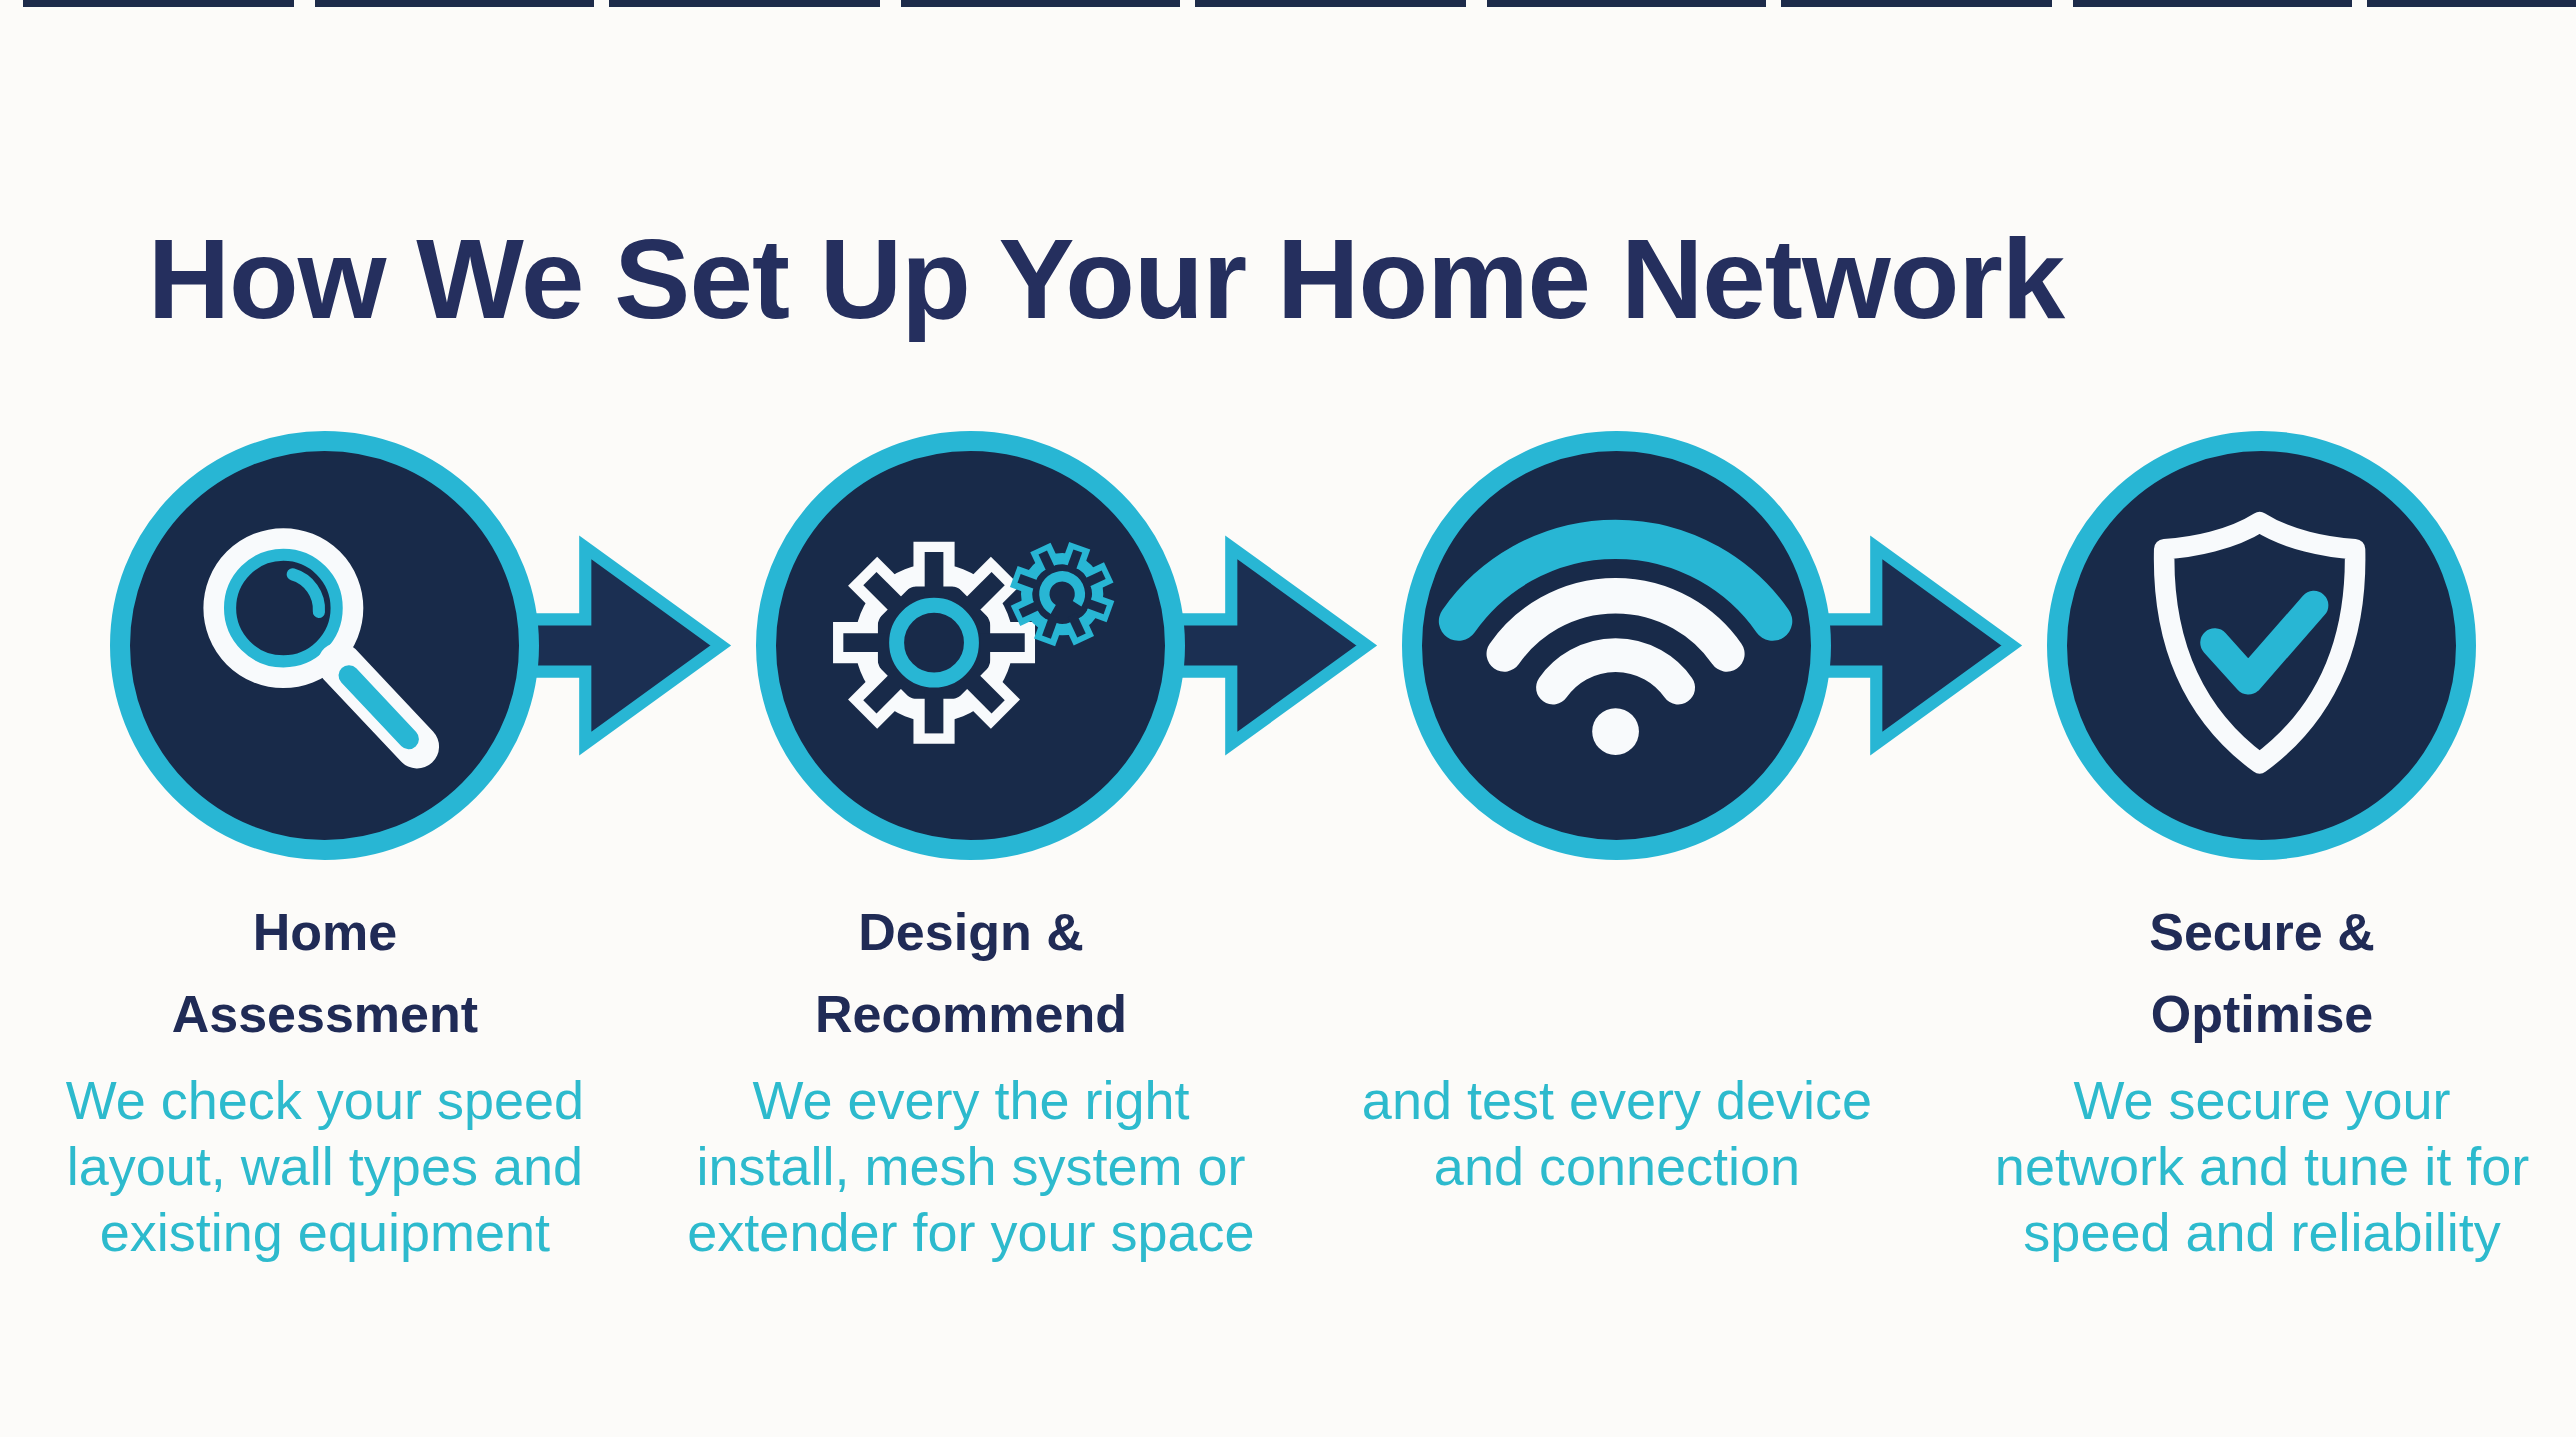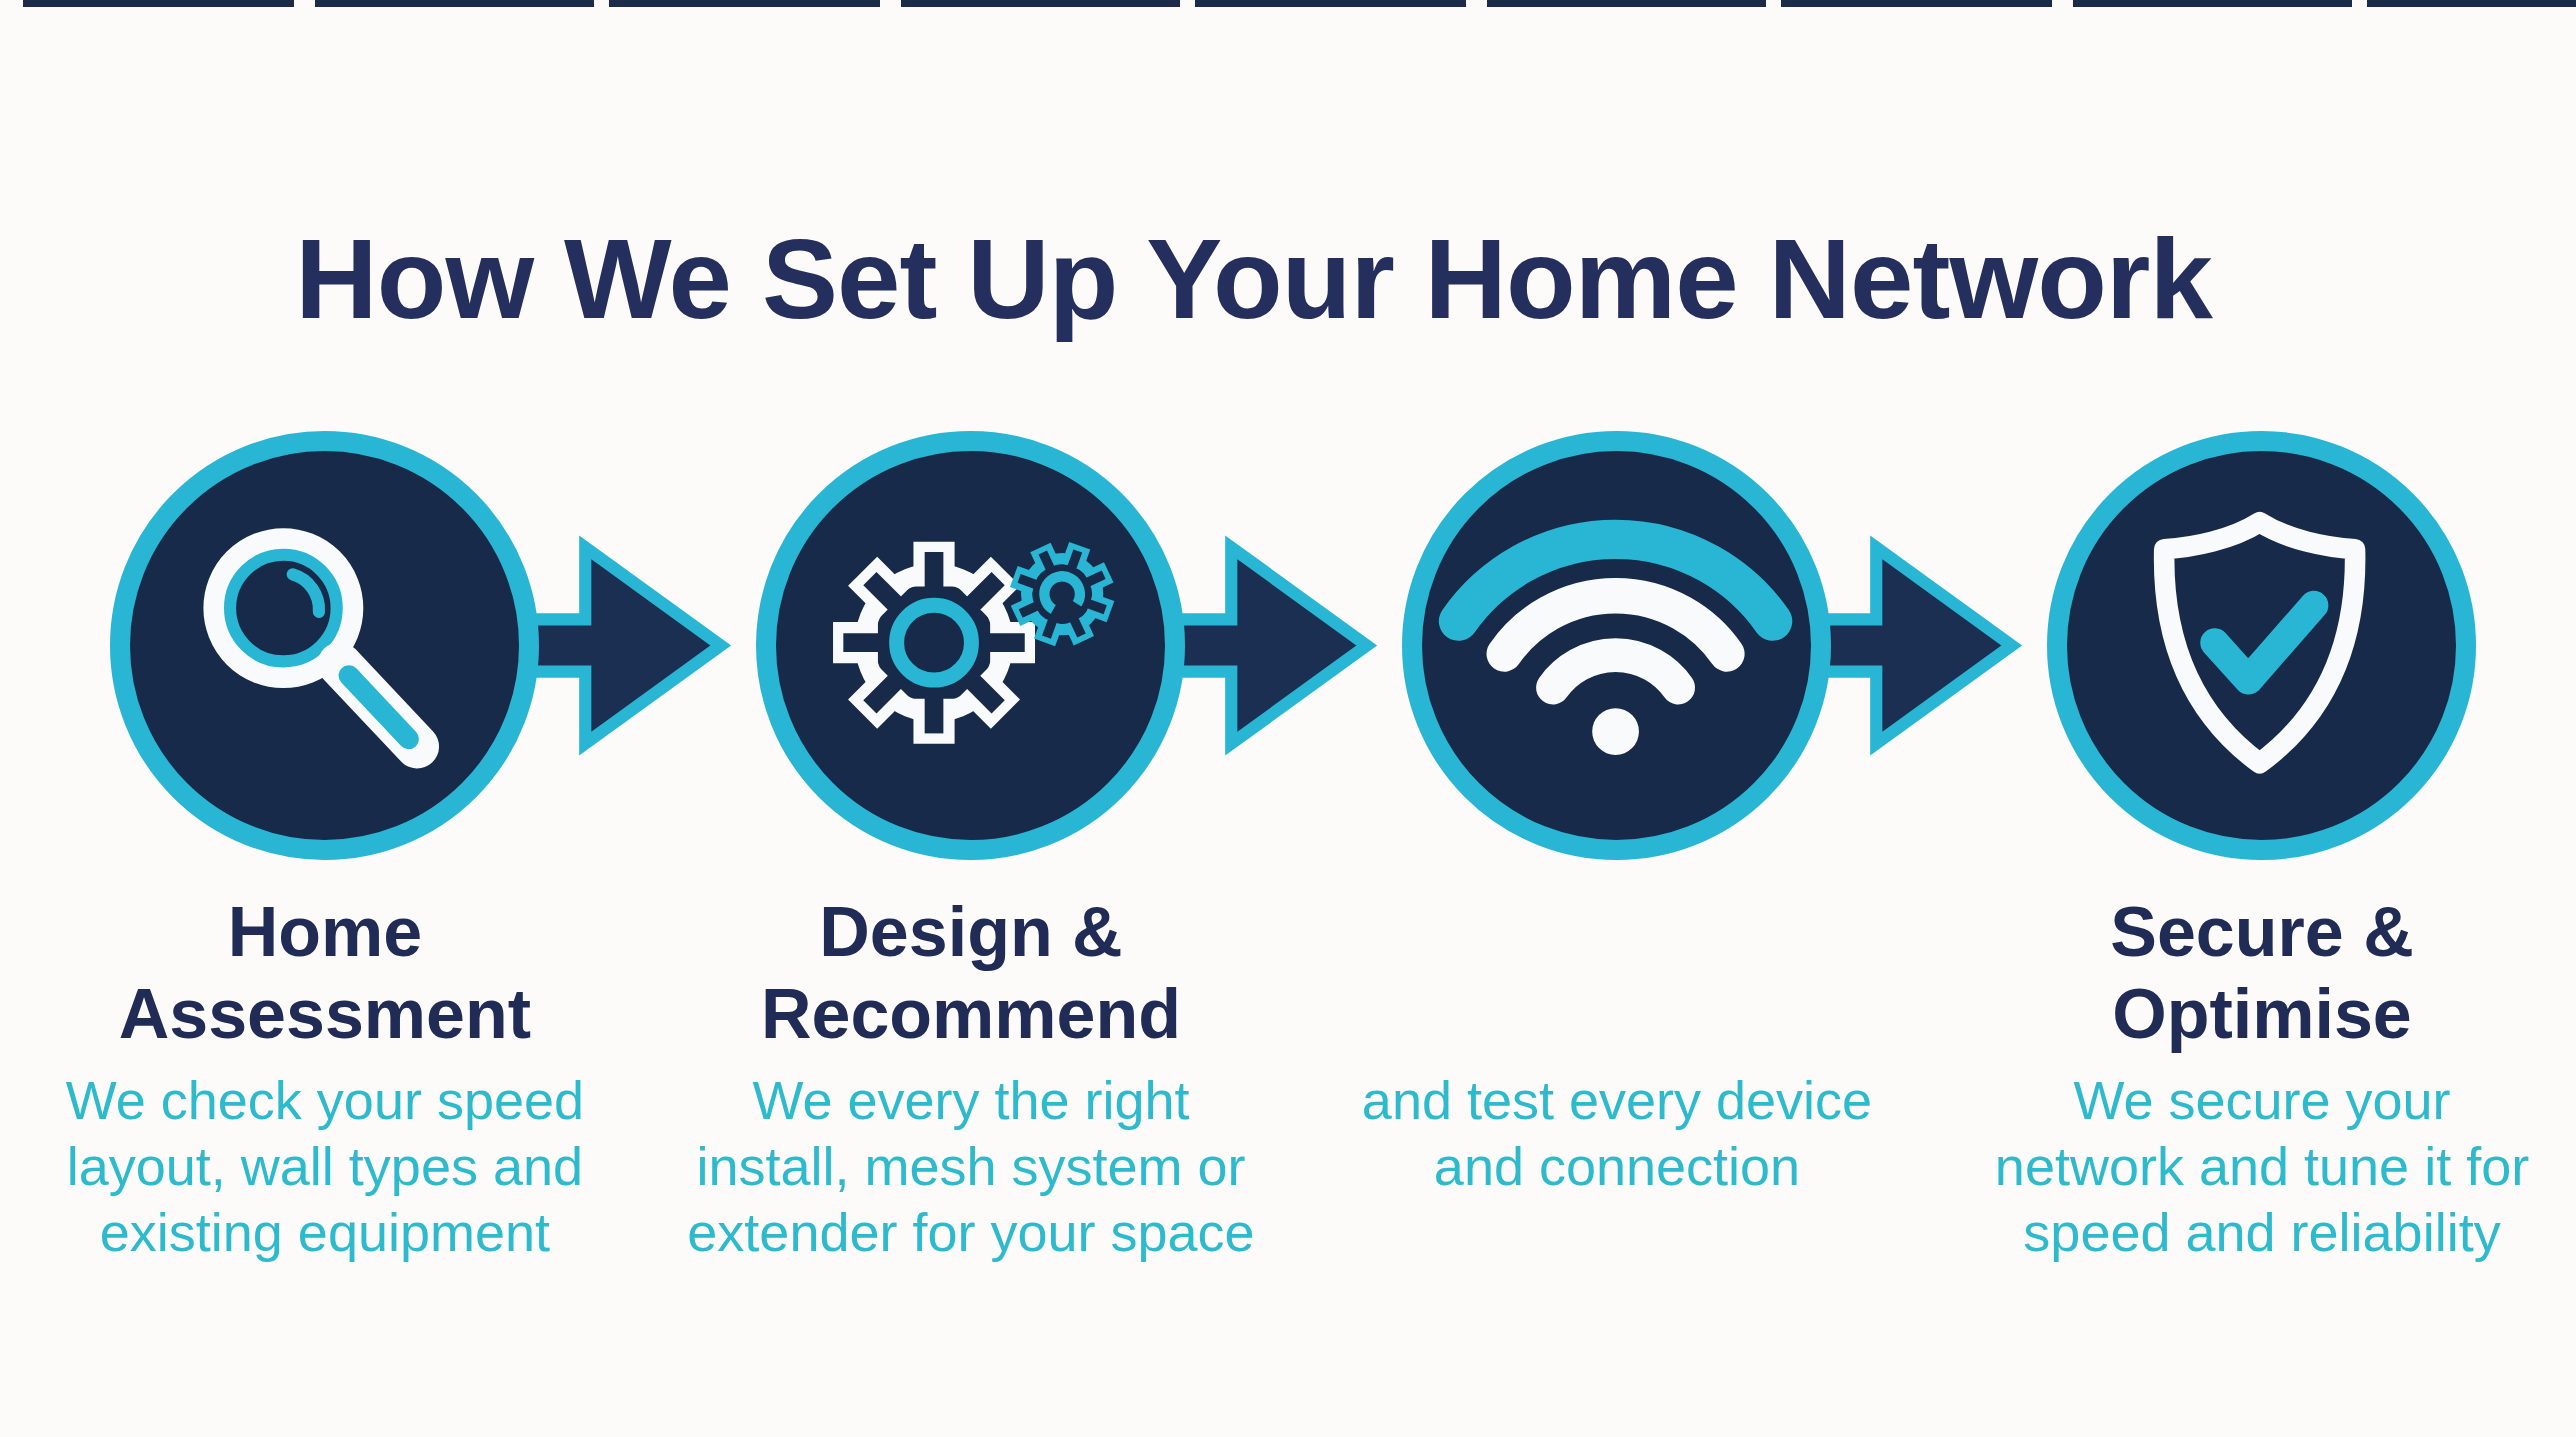--- a/index.html
+++ b/index.html
@@ -10,37 +10,37 @@
     position:relative;overflow:hidden;
   }
   .top-bar{
     position:absolute;left:23.4px;top:0;right:0;height:6.6px;
     background:repeating-linear-gradient(90deg,
       #1d2b4a 0 271px, rgba(29,43,74,0) 271px 292px,
       #1d2b4a 292px 571px, rgba(29,43,74,0) 571px 586px);
   }
   .main-title{
     position:absolute;left:0;top:137px;width:2212px;
-    text-align:right;
+    text-align:center;
     font-size:114px;font-weight:700;letter-spacing:-0.9px;
     color:#252f5e;
   }
   .step{position:absolute;top:0;width:646px;}
   .step .circle{
     position:absolute;top:431px;left:0;
     width:389px;height:389px;border-radius:50%;
     background:#182a49;border:20.6px solid #28b6d4;
     z-index:2;
   }
   .step .icon-svg{position:absolute;left:0;top:0;width:389px;height:389px;}
   .arrow-svg{position:absolute;top:524px;z-index:1;}
   .step-heading{
     position:absolute;left:0;top:891px;width:646px;
     text-align:center;color:#202b56;font-weight:700;
-    font-size:70px;line-height:82px;
+    font-size:52px;line-height:82px;
   }
   .step-desc{
     position:absolute;left:0;top:1067px;width:646px;
     text-align:center;color:#2dbacd;font-weight:400;
     font-size:54px;line-height:66px;
   }
   .nowrap{white-space:nowrap;}
 </style>
 </head>
 <body>

